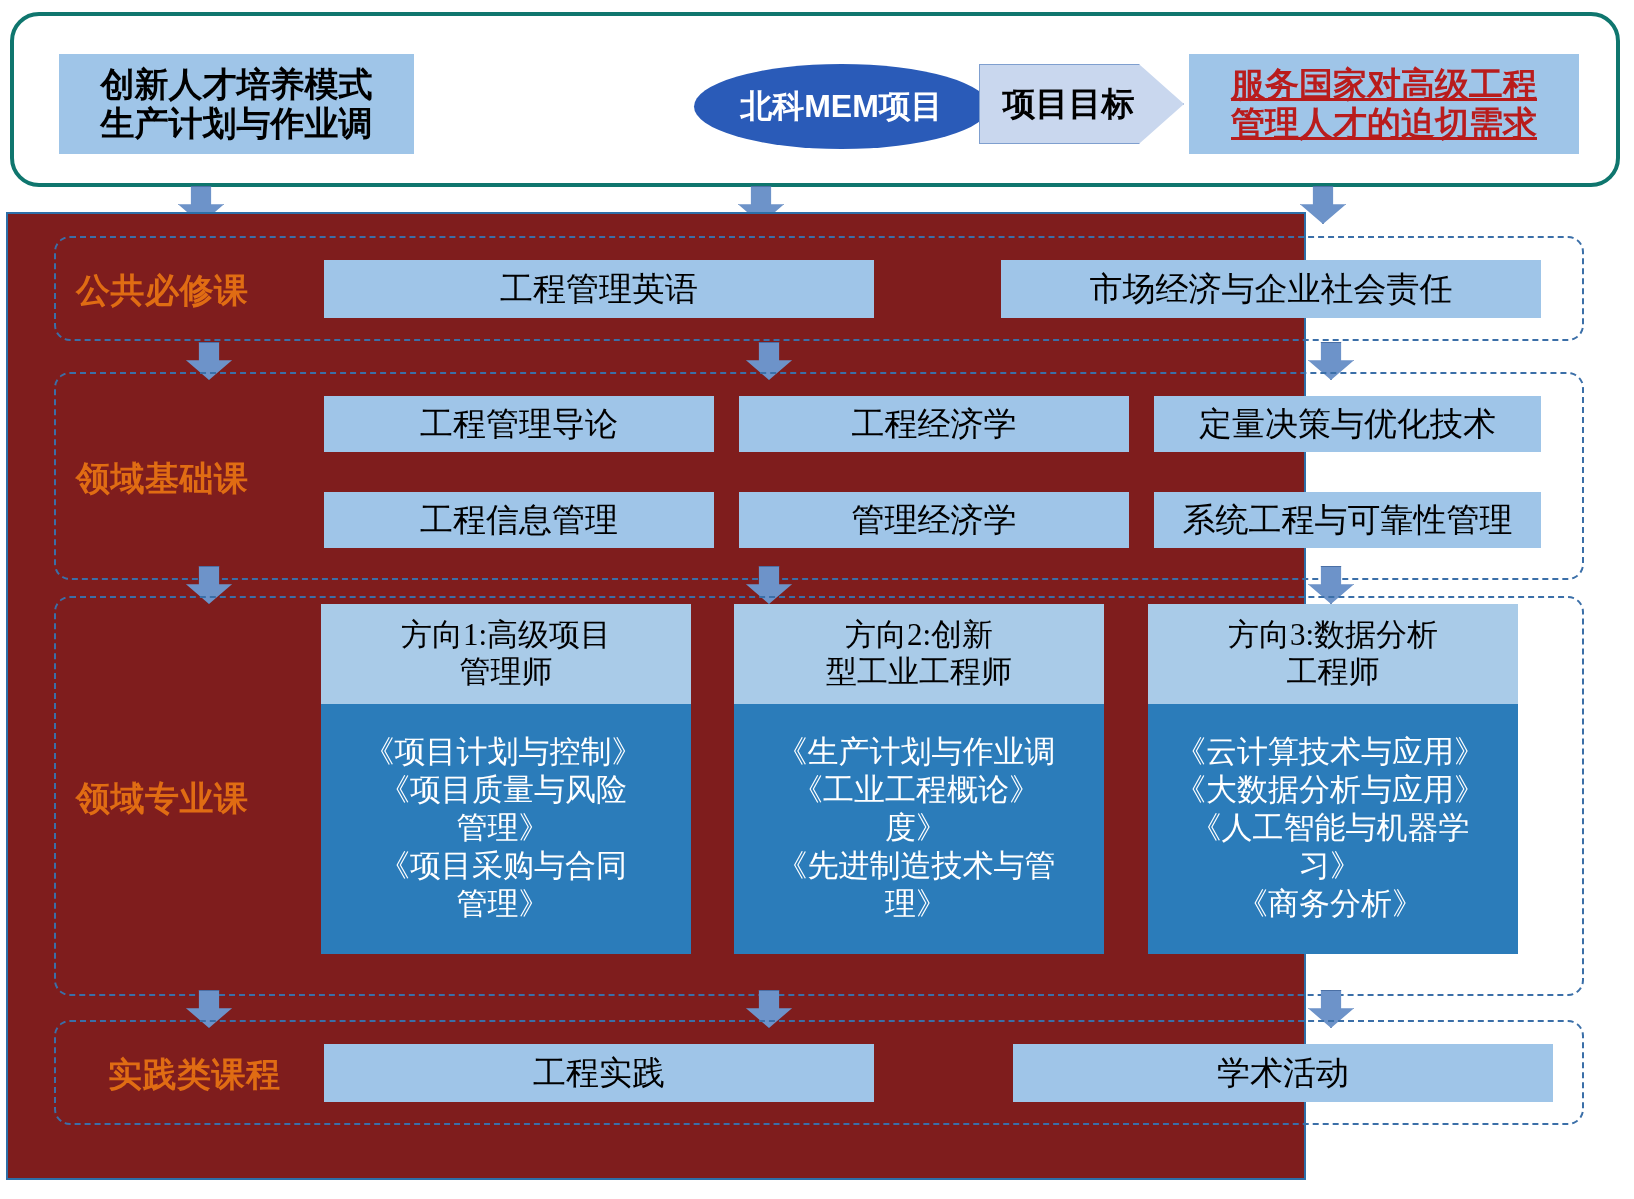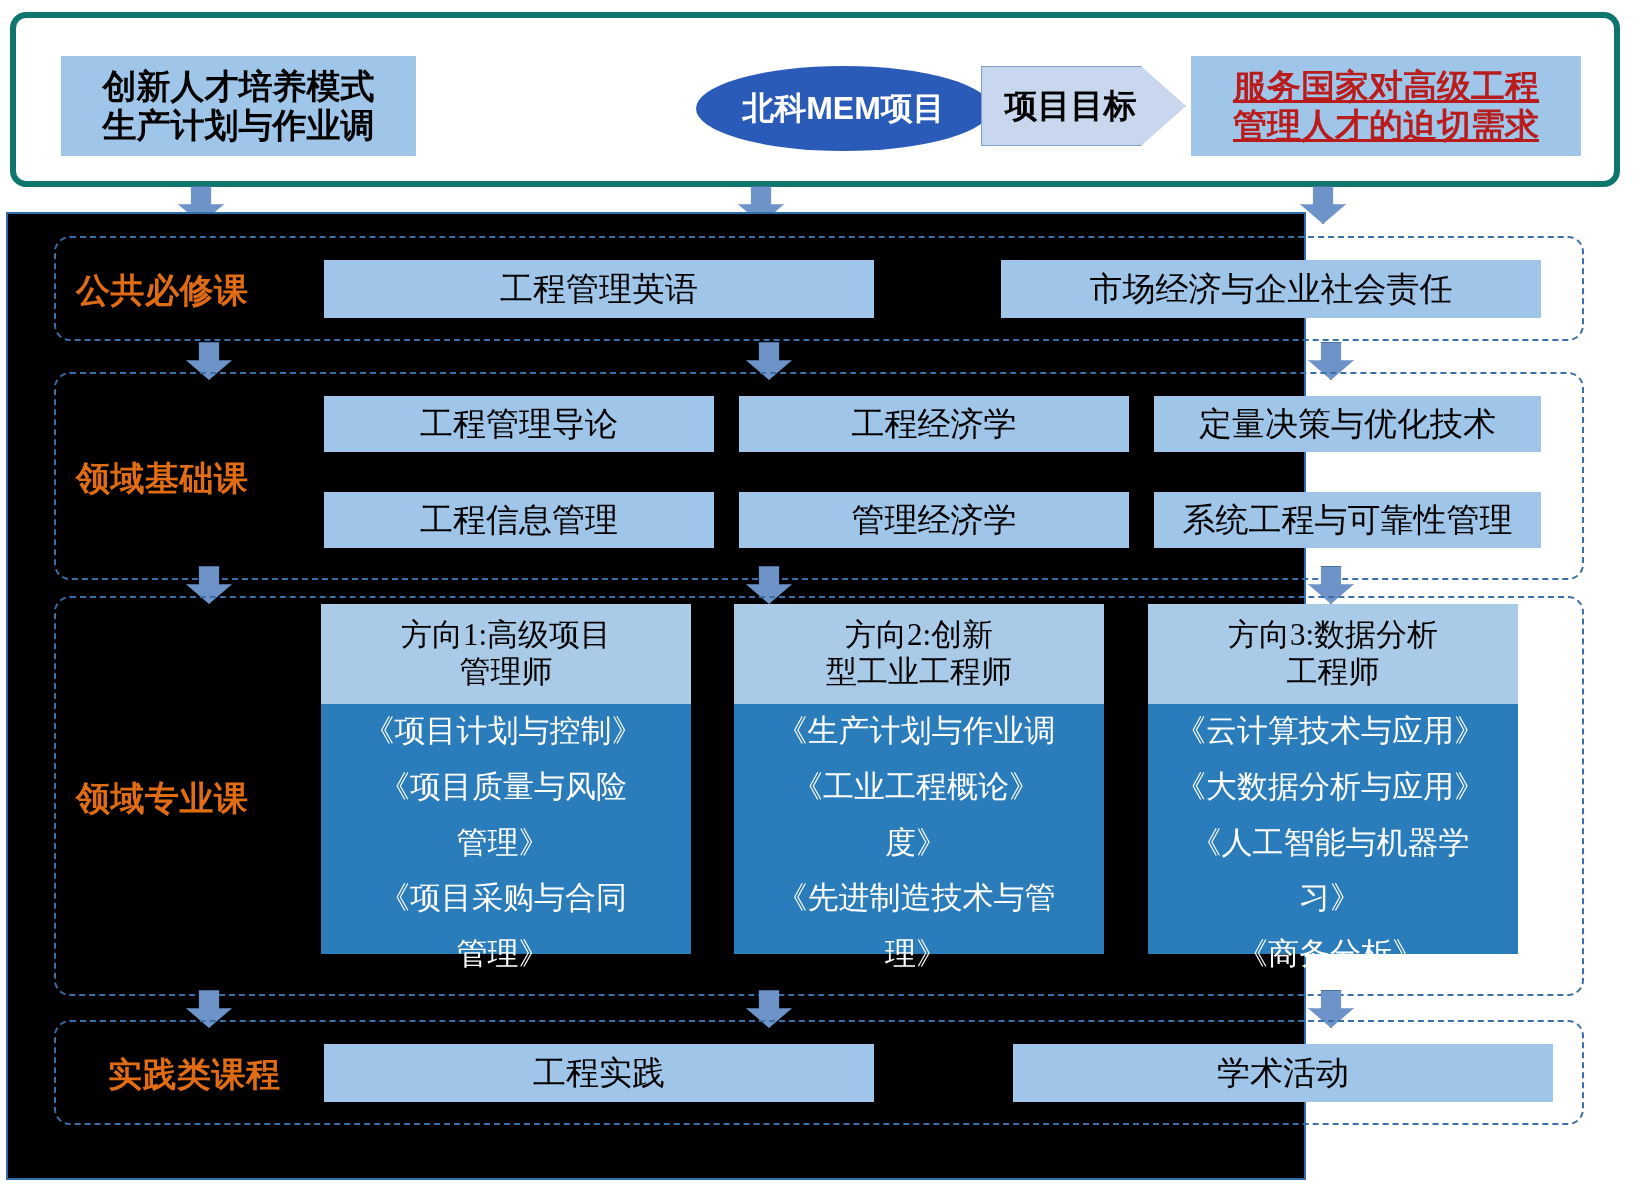--- a/index.html
+++ b/index.html
@@ -22,22 +22,22 @@
     box-sizing: border-box;
   }
 
   
   .top-banner {
     position: absolute;
     left: 10px;
     top: 12px;
     width: 1610px;
     height: 175px;
-    border: 6px solid #0f766e;
-    border-radius: 16px;
+    border: 4px solid #0f766e;
+    border-radius: 29px;
     box-sizing: border-box;
     background: #fff;
   }
   .mission-box {
     position: absolute;
     left: 45px;
     top: 38px;
     width: 355px;
     height: 100px;
     background: #9fc5e8;
@@ -120,21 +120,21 @@
 
   
   .main-frame {
     position: absolute;
     left: 6px;
     top: 212px;
     width: 1300px;
     height: 968px;
     border: 2px solid #2e6fa8;
     box-sizing: border-box;
-    background: #000000;
+    background: #7f1d1d;
   }
 
   
   .section {
     position: absolute;
     border: 2px dashed #3b6fa8;
     border-radius: 16px;
     box-sizing: border-box;
   }
   .sec-label {
@@ -196,22 +196,21 @@
     color: #fff;
     text-align: center;
     font-size: 31px;
     line-height: 1.22;
     padding: 8px 6px 10px 0;
     box-sizing: border-box;
     height: 250px;
     display: flex;
     flex-direction: column;
     align-items: center;
-    justify-content: flex-start;
-    gap: 18px;
+    justify-content: center;
   }
 </style>
 </head>
 <body>
 
 <div class="page">
 
   <div class="top-banner">
 
     <div class="mission-box">

